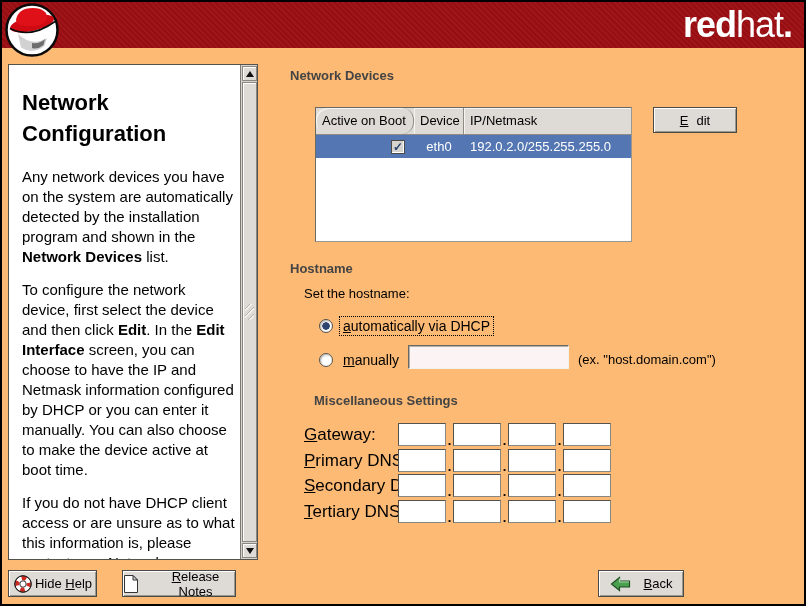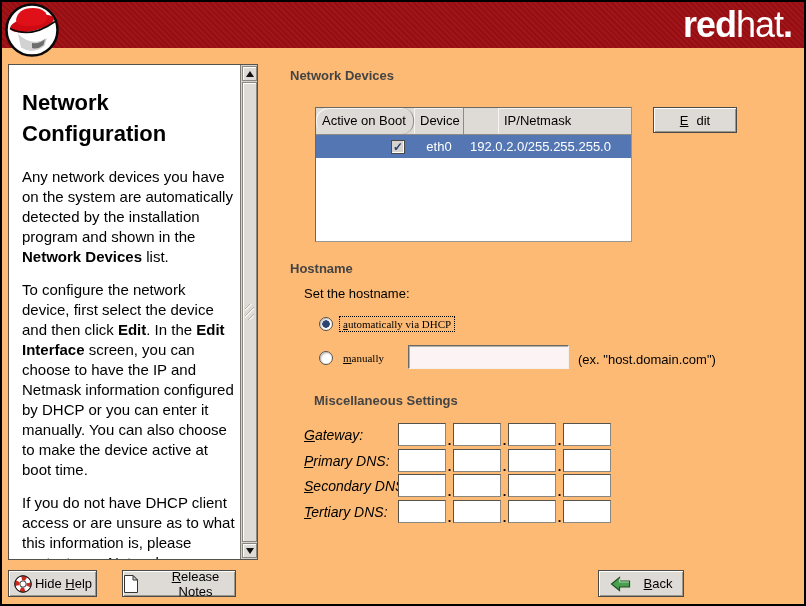--- a/index.html
+++ b/index.html
@@ -67,21 +67,21 @@
     background:#fff; border:1px solid #6b6963; border-right-color:#979era; border-right-color:#9a978f; border-bottom-color:#9a978f;
   }
   .t-header { display:flex; height:27px; background:#dedbd6; border-bottom:1px solid #8e8b85; }
   .th {
     font-size:13px; color:#000; line-height:26px; padding-left:6px;
     border-right:1px solid #8e8b85; box-shadow: inset 1px 1px 0 #f6f5f3;
     overflow:hidden; white-space:nowrap;
   }
   .th:nth-child(1){ width:98px;border-radius:12px; }
   .th:nth-child(2){ width:50px; }
-  .th:nth-child(3){ flex:1; border-right:none;margin-left:34px; }
+  .th:nth-child(3){ flex:1; border-right:none; }
   .tr { display:flex; height:23px; align-items:center; font-size:13px; }
   .tr.selected { background:#5476b2; color:#fff; }
   .td-active { width:98px; display:flex; justify-content:flex-end; }
   .td-active .cb {
     width:14px; height:14px; margin-right:9px; background:#d6d3ce;
     border:1px solid #4c4a46; box-shadow: inset -1px -1px 0 #fff;
     font-size:12px; font-weight:bold; color:#24416f; line-height:12px; text-align:center;
   }
   .td-device { width:50px; text-align:center; }
   .td-ip { flex:1; padding-left:6px; white-space:nowrap; }
@@ -101,32 +101,32 @@
   .plain-label { position:absolute; font-size:13px; color:#000; white-space:nowrap; }
   .lbl-sethost { left:302px; top:284px; }
   .radio-row { position:absolute; display:flex; align-items:center; }
   .radio-row-0 { left:317px; top:314px; }
   .radio-row-1 { left:317px; top:348px; }
   .radio {
     width:14px; height:14px; border-radius:50%; background:#fff;
     border:1px solid #55524c; box-shadow: inset 1px 1px 2px #b9b6b0; margin-right:6px;
   }
   .radio.on { background:radial-gradient(circle at 50% 50%, #2c4470 0 3.5px, #fff 4px); }
-  .radio-label { font-size:11px; padding:1px 3px; border:1px dotted transparent;font-family:Liberation Serif, serif; }
+  .radio-label { font-size:14px; padding:1px 3px; border:1px dotted transparent; }
   .radio-label.focused { border-color:#000; }
   .entry {
     position:absolute; left:406px; top:343px; width:161px; height:24px;
     background:#fbf3f4; border:1px solid; border-color:#6b6963 #f2f1ef #f2f1ef #6b6963;
     box-shadow: inset 1px 1px 0 #b2afa9; font-size:13px; padding:0 4px;
     font-family:"Liberation Sans",sans-serif;
   }
   .lbl-hint { left:576px; top:350px; }
   
   .misc-row { position:absolute; left:302px; display:flex; align-items:center; height:23px; }
-  .misc-label { width:94px; font-size:14px; white-space:nowrap;font-style:italic; }
+  .misc-label { width:94px; font-size:17px; white-space:nowrap; }
   .octet {
     width:48px; height:23px; background:#fff;
     border:1px solid #8a8781; border-top-color:#55524c; border-left-color:#55524c;
     font-size:13px; text-align:center; font-family:"Liberation Sans",sans-serif;
   }
   .dot { width:7px; text-align:center; font-size:13px; font-weight:bold; align-self:flex-end; line-height:10px; }
   u { text-decoration:underline; }
 </style>
 </head>
 <body>

